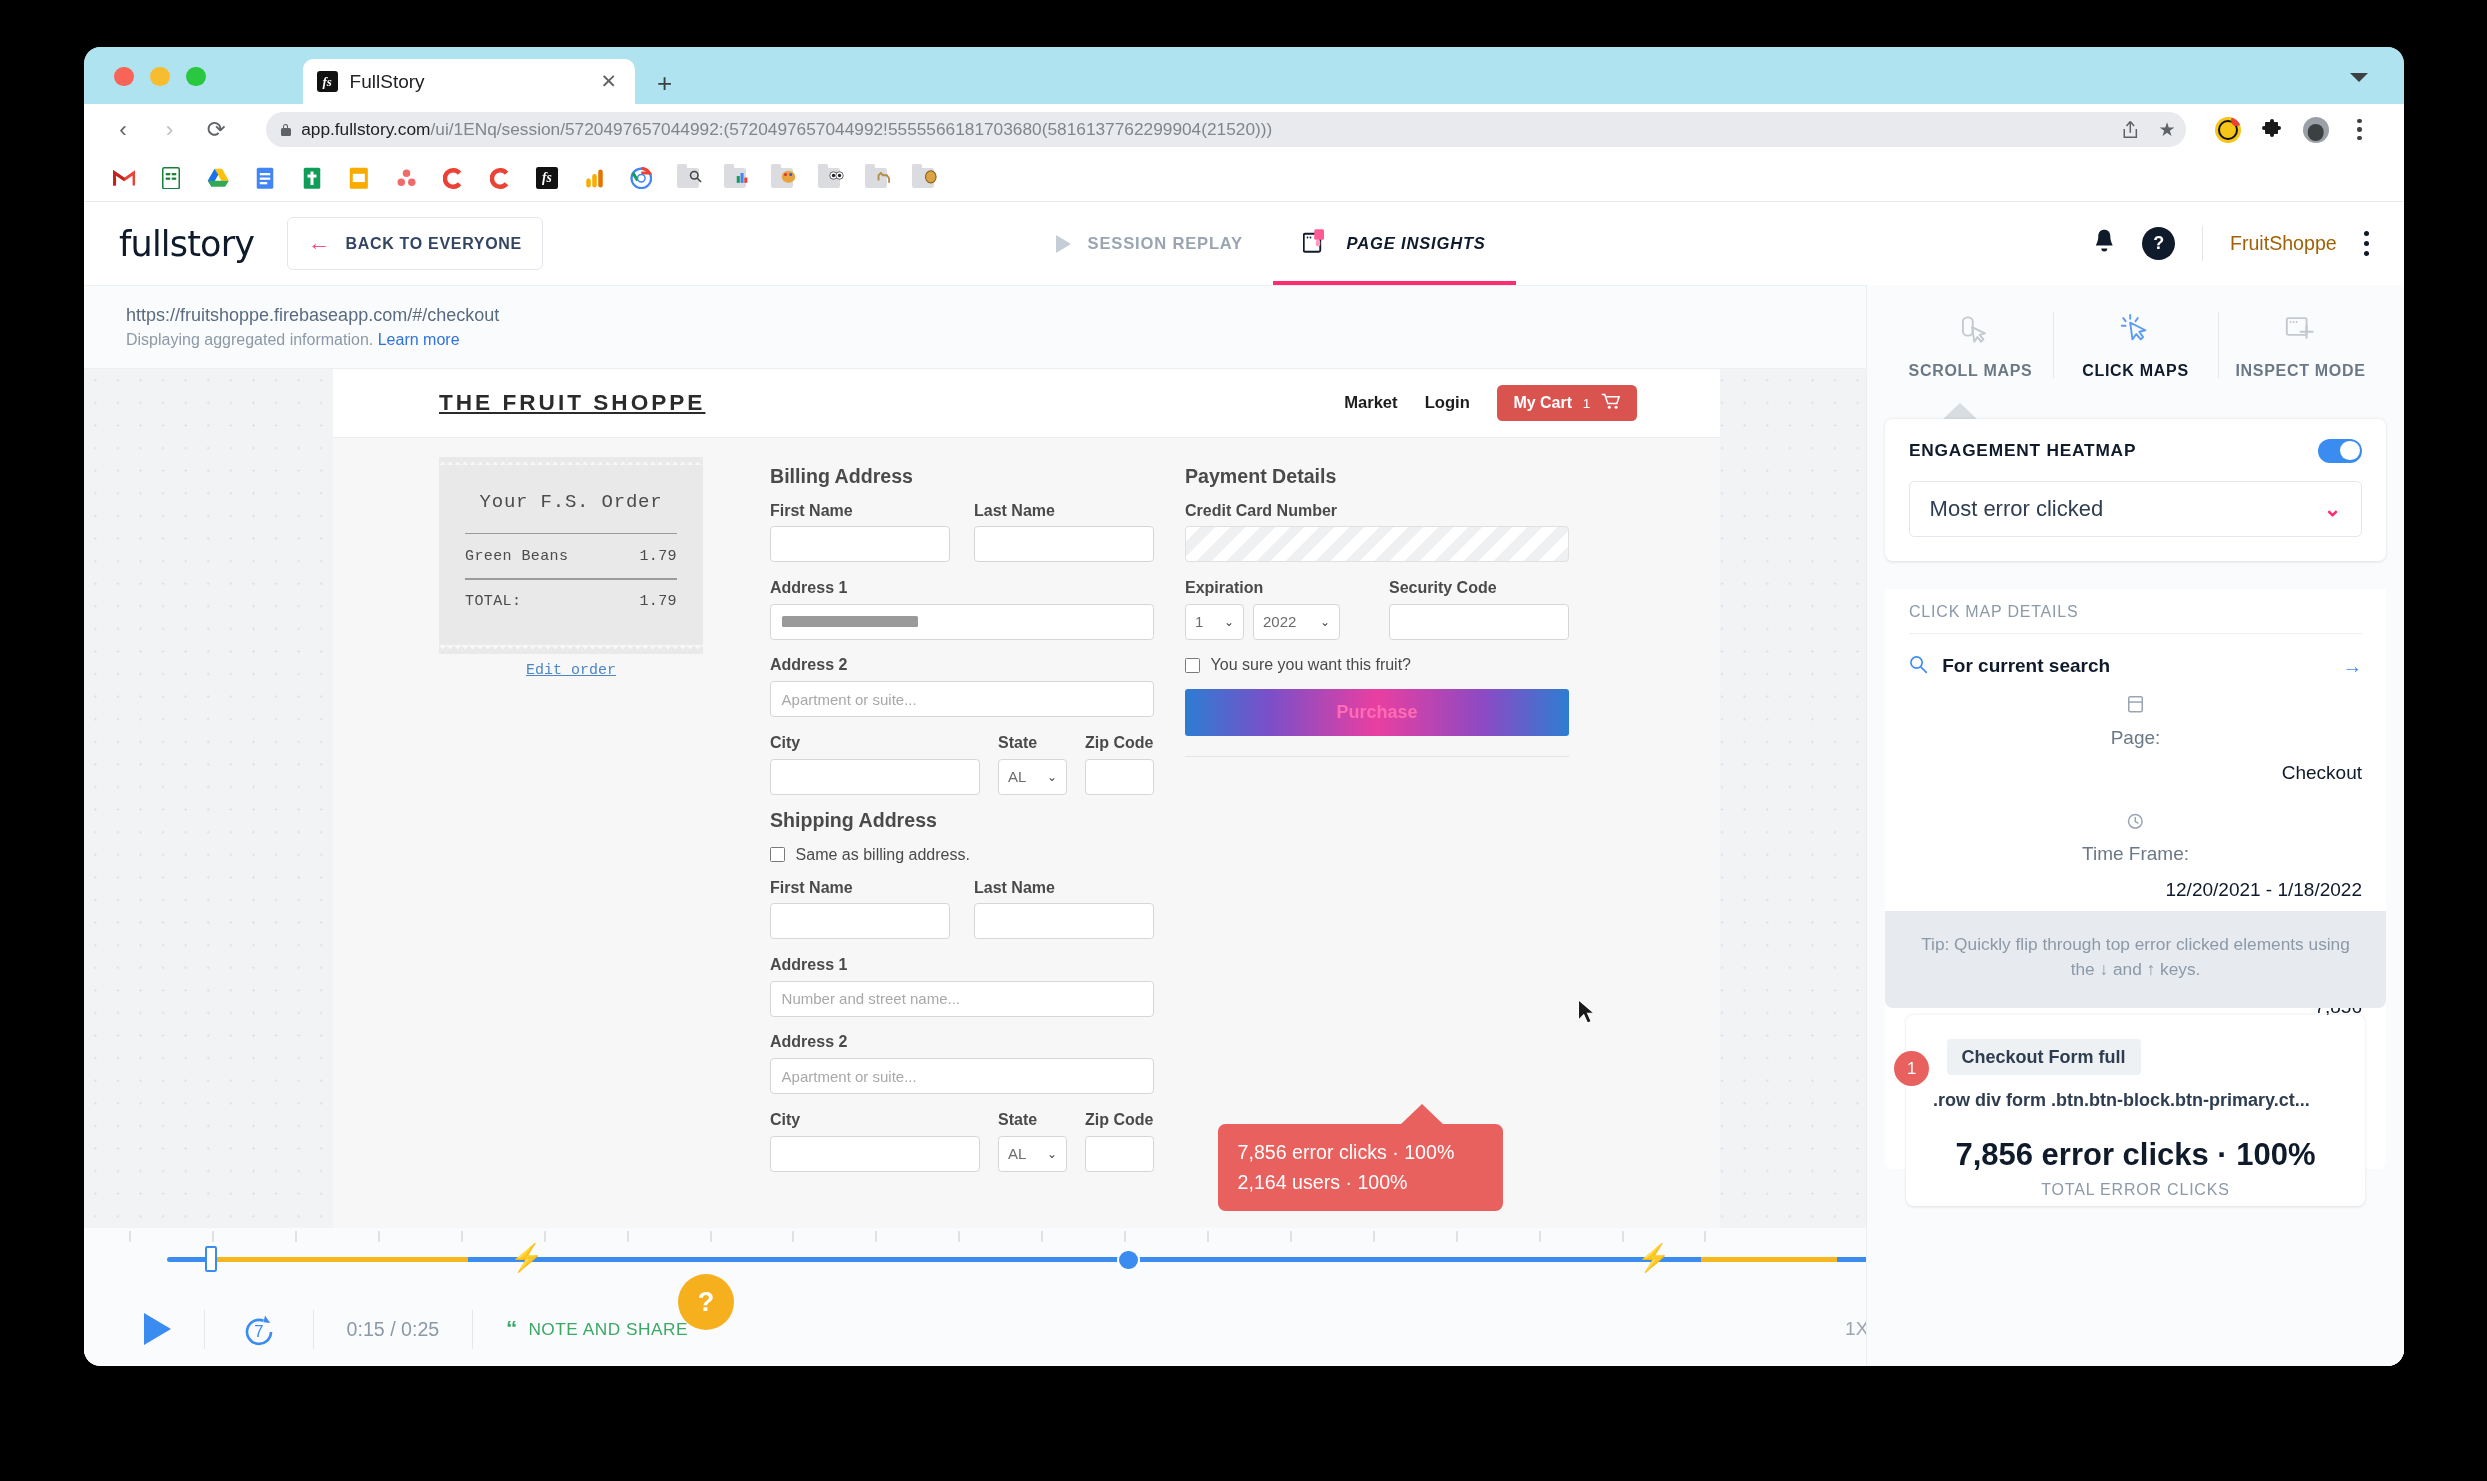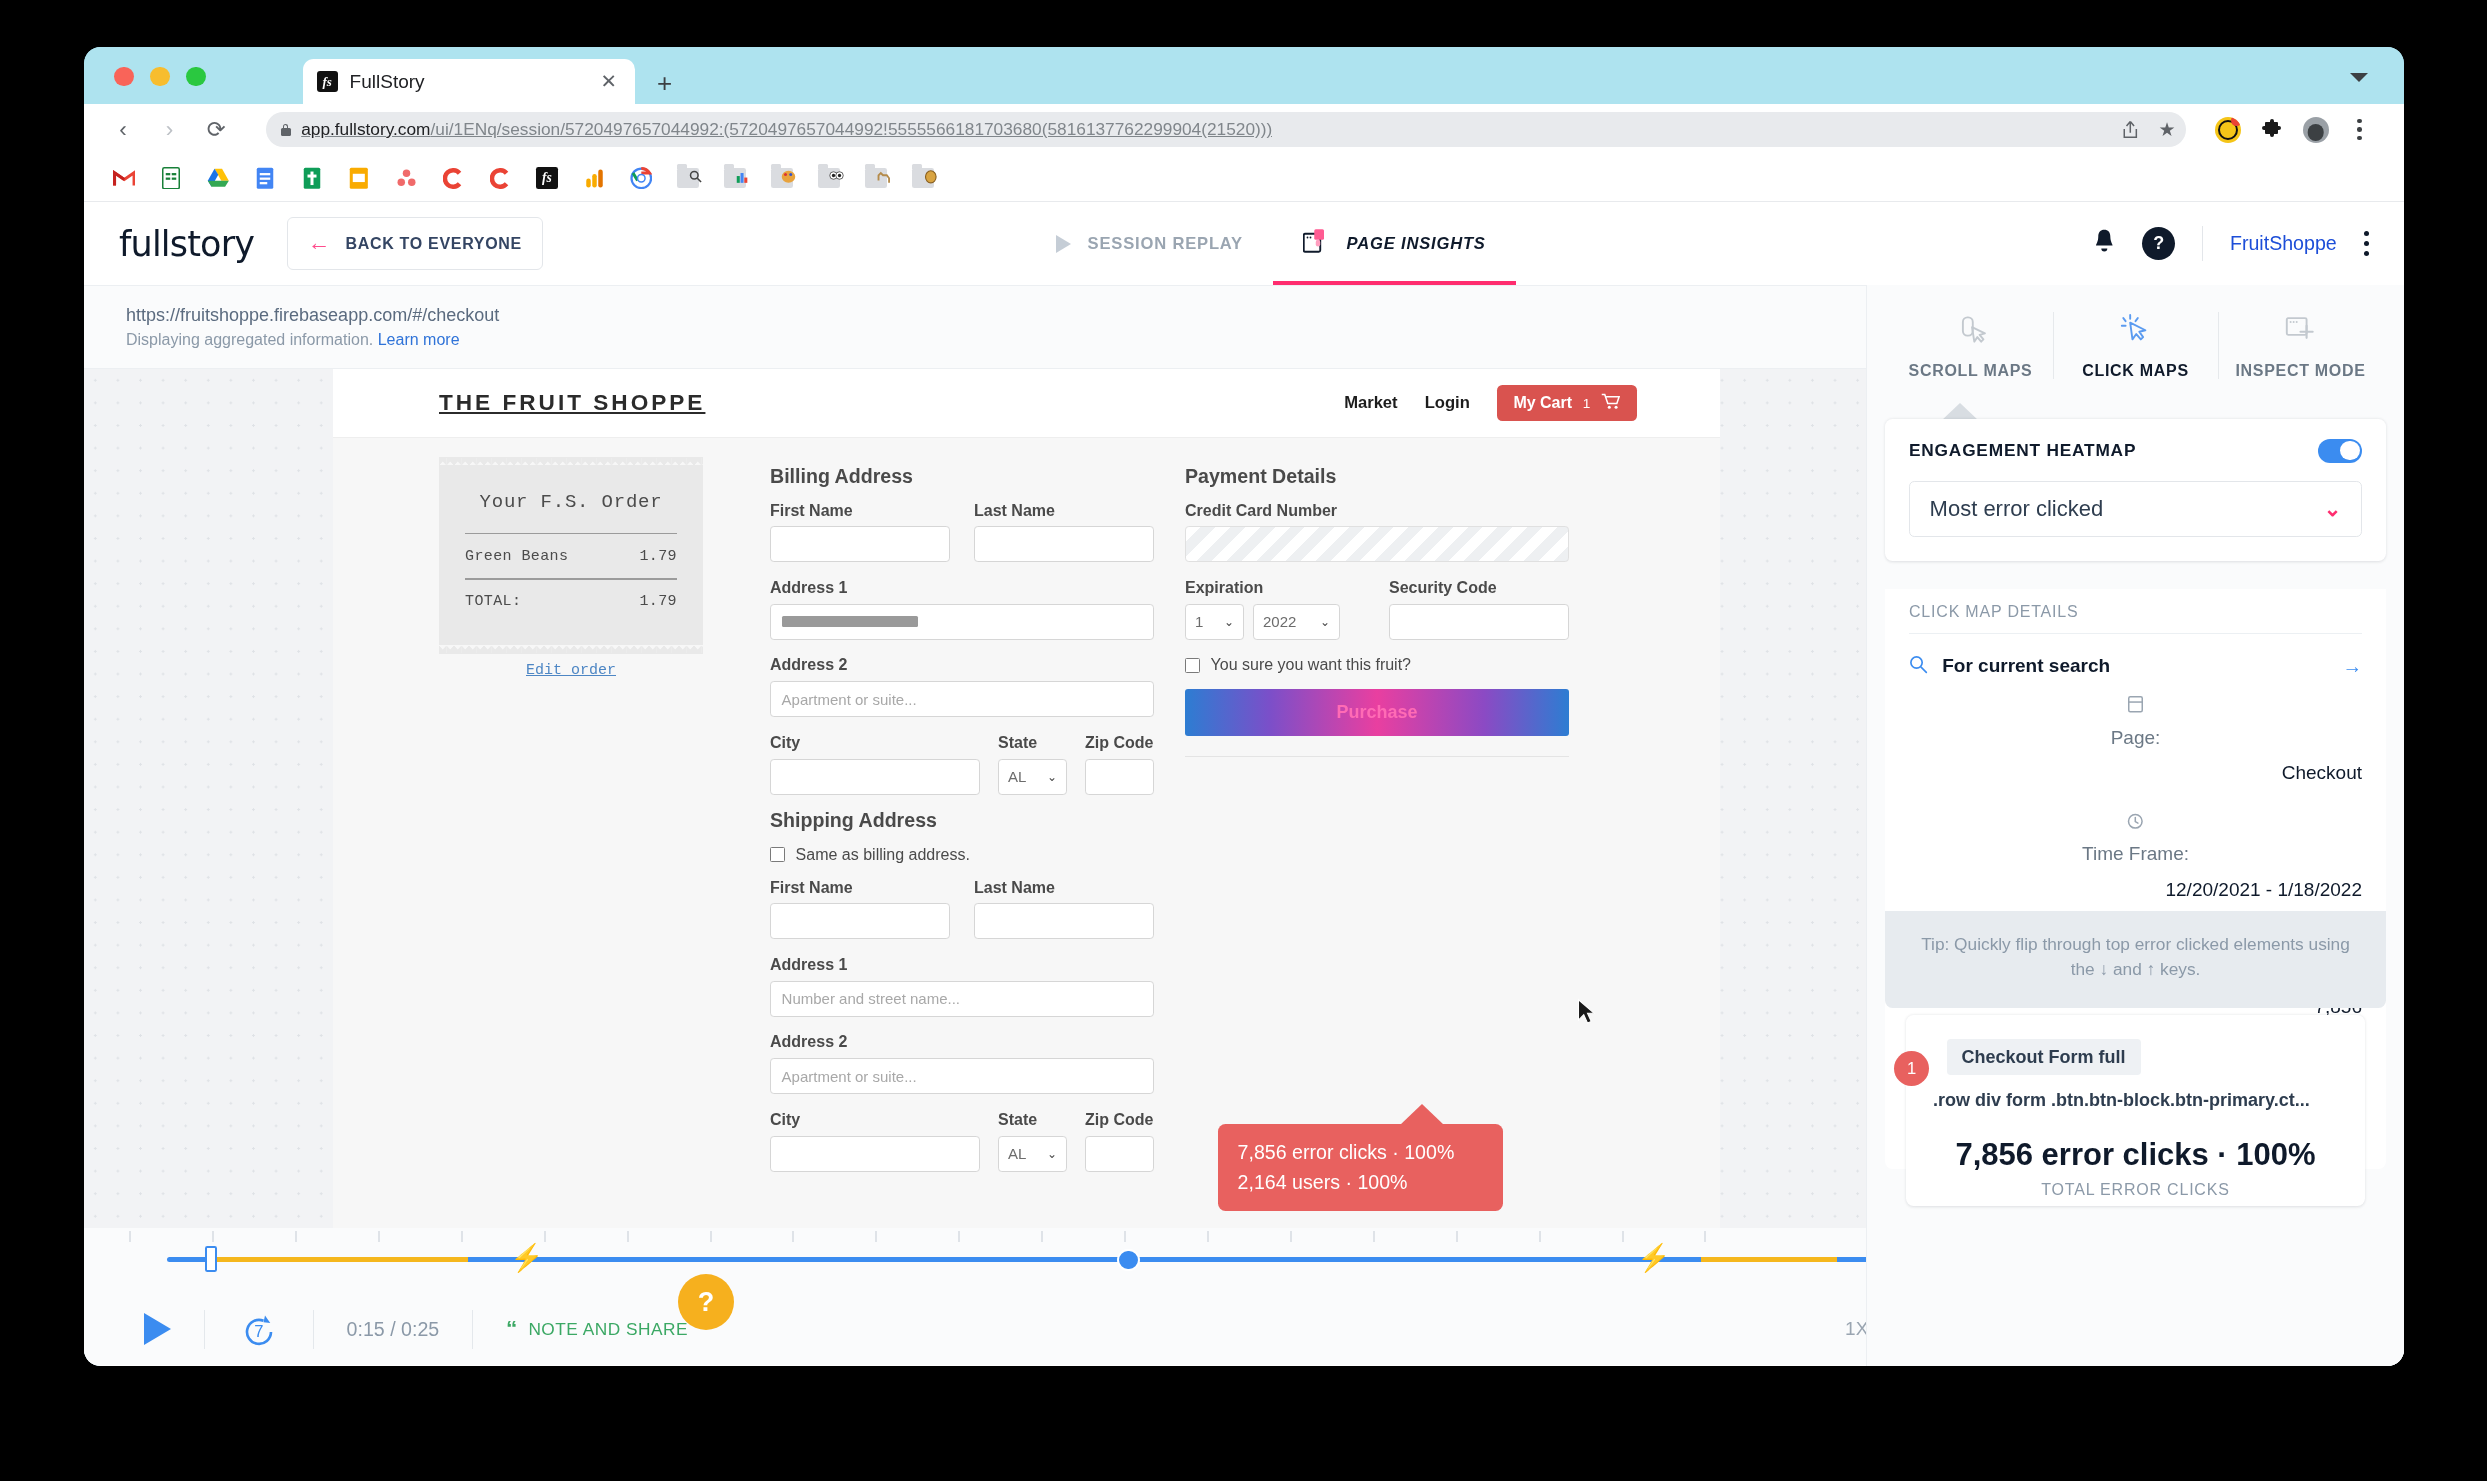--- a/index.html
+++ b/index.html
@@ -62,21 +62,21 @@
   .nav-btn { font-size: 22.6px; color: #5f6368; margin-right: 22.6px; cursor: pointer; width: 24px; text-align: center; }
   .nav-btn.dim { color: #bdc1c6; }
   #omnibox {
     flex: 1; height: 35px; background: #e8eaed; border-radius: 17.3px;
     display: flex; align-items: center; padding: 0 15px; margin: 0 15px;
     position: relative;
   }
   .lock-icon { width: 9.8px; height: 12px; position: relative; margin-right: 10.6px; flex: 0 0 auto; }
   .lock-icon .body { position:absolute; bottom:0; width: 9.8px; height: 7.5px; background: #5f6368; border-radius: 1.5px; }
   .lock-icon .shackle { position:absolute; top:0; left:2.3px; width: 5.3px; height: 5.3px; border: 1.5px solid #5f6368; border-bottom: none; border-radius: 3px 3px 0 0; }
-  .url-text { font-size: 17.3px; color: #80868b; white-space: nowrap; overflow: hidden; text-decoration: underline; }
+  .url-text { font-size: 17.3px; color: #80868b; white-space: nowrap; overflow: hidden; }
   .url-text .host { color: #202124; }
   .omni-actions { position: absolute; right: 3px; top: 1.5px; display: flex; gap: 4.5px; align-items: center; }
   .omni-icon { width: 32px; height: 32px; display:flex; align-items:center; justify-content:center; color: #5f6368; font-size: 19px; cursor: pointer; }
   .tb-icon { width: 35px; height: 35px; margin-left: 9px; display: flex; align-items: center; justify-content: center; cursor: pointer; position: relative; }
   #ext-badge { width: 26px; height: 26px; border-radius: 50%; background: #f5c518; position: relative; overflow: hidden; }
   #ext-badge::before { content:''; position:absolute; inset:3px; border: 2.3px solid #111; border-radius: 50%; }
   #ext-badge .dot { position: absolute; right: -1.5px; top: -1.5px; width: 10.6px; height: 10.6px; border-radius: 50%; background: #ea4335; }
   #avatar-icon { width: 26px; height: 26px; border-radius: 50%; background: #9aa0a6; overflow:hidden; }
   #avatar-icon::after { content:''; position:absolute; left:50%; top: 12px; transform: translateX(-50%); width: 16.6px; height: 16.6px; border-radius: 50%; background:#3c4043; }
   .kebab { display: flex; flex-direction: column; gap: 3.8px; }
@@ -112,21 +112,21 @@
   .fs-tab .lbl { font-size: 16.6px; font-weight: bold; letter-spacing: 0.8px; }
   .fs-tab.inactive .lbl { color: #9aa5b1; }
   .fs-tab.active .lbl { color: #0f1a2b; font-style: italic; }
   .fs-tab.active::after { content:''; position:absolute; left: 0; right: 0; bottom: 0; height: 3.8px; background: #ff2d6f; }
   .play-tri { width:0; height:0; border-left: 15px solid #c5cdd6; border-top: 9.8px solid transparent; border-bottom: 9.8px solid transparent; }
 
   .fs-header-right { margin-left: auto; display: flex; align-items: center; gap: 27px; }
   #notification-bell { font-size: 22.6px; color: #0f1a2b; cursor: pointer; }
   #help-circle { width: 33px; height: 33px; border-radius: 50%; background: #0f1a2b; color: #fff; display: flex; align-items: center; justify-content: center; font-size: 18px; font-weight: bold; cursor: pointer; }
   .hdr-divider { width: 0.8px; height: 35px; background: #e3e6ea; }
-  #account-name { font-size: 19.6px; color: #1d4ed8; cursor: pointer; }
+  #account-name { font-size: 19.6px; color: #a16207; cursor: pointer; }
 
   
   #replay-infobar {
     height: 84px; background: #fafbfc; border-top: 0.8px solid #eceff2;
     border-bottom: 0.8px solid #eceff2; display: flex; align-items: center; padding: 0 42px;
     position: relative;
   }
   #replay-url { font-size: 18px; color: #5b6b7f; }
   #replay-sub { font-size: 16px; color: #8b99a8; margin-top: 5.3px; }
   #replay-sub a { color: #2f73d8; text-decoration: none; }

